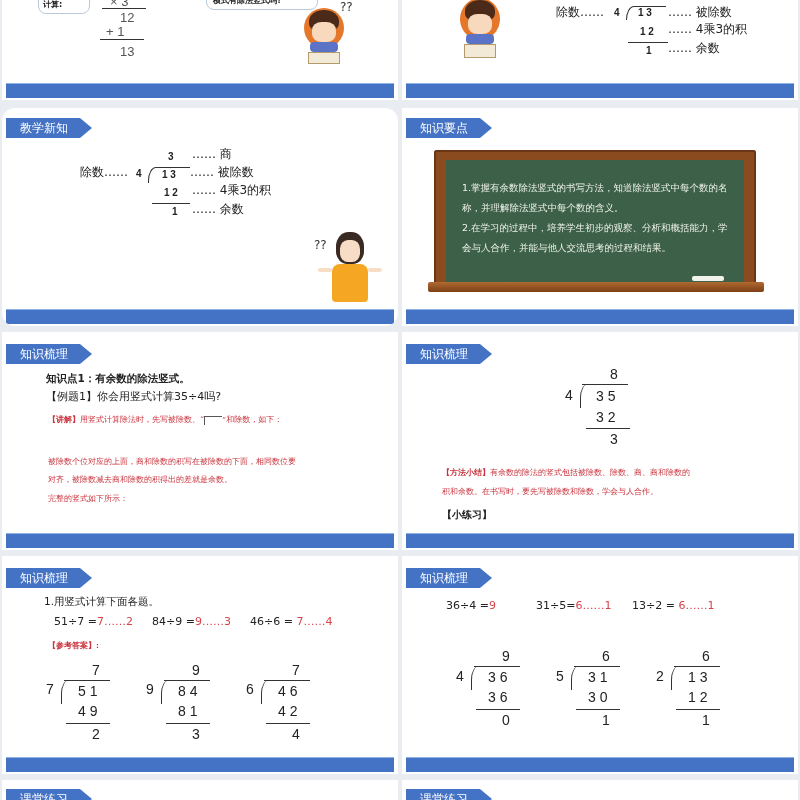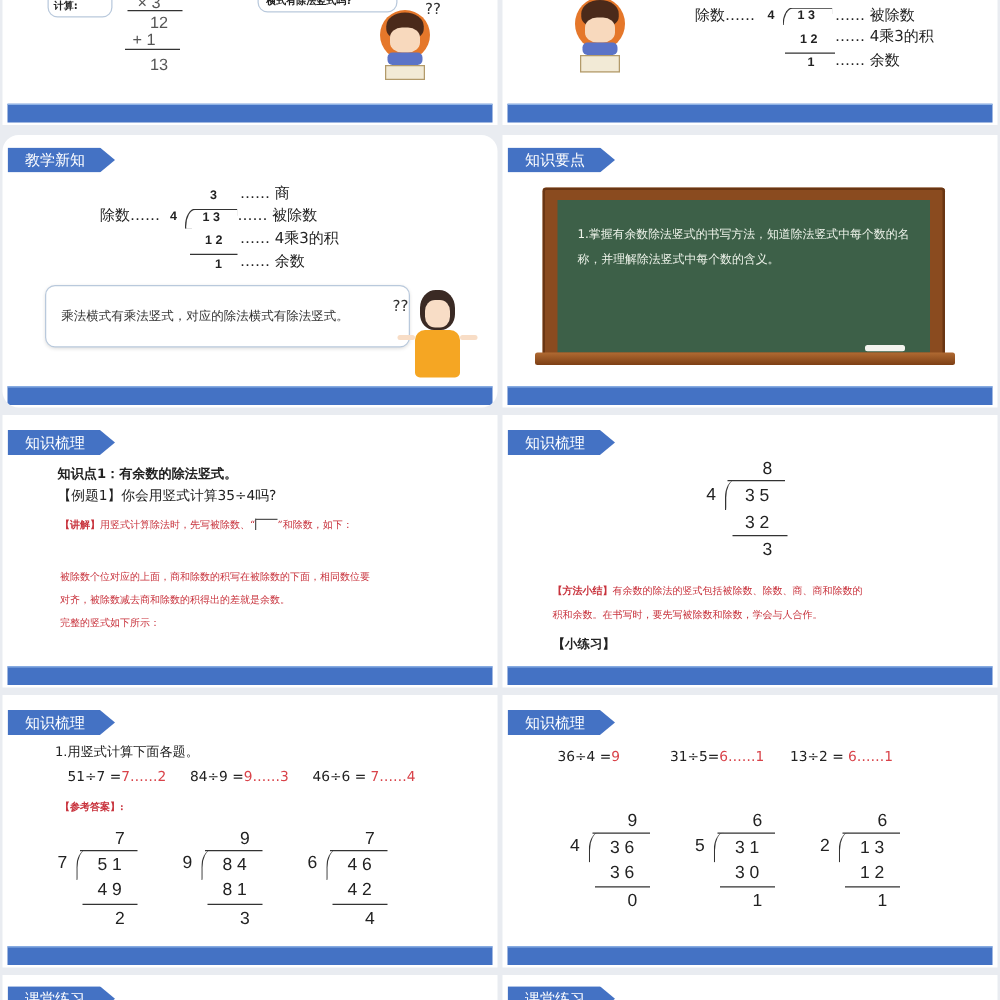--- a/index.html
+++ b/index.html
@@ -86,39 +86,37 @@
   <span class="div-num" style="left:134px; top:60px; font-size:10px; font-weight:bold;">4</span>
   <div class="bracket" style="left:146px; top:59px; width:42px; height:16px;"></div>
   <span class="div-num" style="left:160px; top:61px; font-size:10px; font-weight:bold;">1 3</span>
   <span class="label-sm" style="left:188px; top:56px;">…… 被除数</span>
   <span class="div-num" style="left:162px; top:79px; font-size:10px; font-weight:bold;">1 2</span>
   <span class="label-sm" style="left:190px; top:74px;">…… 4乘3的积</span>
   <div class="hline" style="left:150px; top:95px; width:38px;"></div>
   <span class="div-num" style="left:170px; top:98px; font-size:10px; font-weight:bold;">1</span>
   <span class="label-sm" style="left:190px; top:93px;">…… 余数</span>
 
-  <div class="bubble" style="left:34px; top:120px; width:292px; height:50px; box-shadow:0 1px 3px rgba(0,0,0,0.12);">
-    <span style="position:absolute; left:12px; top:17px; font-size:10px; color:#333;">乘法横式有乘法竖式，对应的除法横式有除法竖式。</span>
-  </div>
   <div class="avatar-girl" style="left:312px; top:120px; width:70px; height:78px;">
     <span style="position:absolute; left:0; top:10px; font-size:12px; color:#333;">??</span>
     <div style="position:absolute; left:22px; top:4px; width:28px; height:32px; border-radius:45% 45% 40% 40%; background:#3a2a24;"></div>
     <div style="position:absolute; left:26px; top:12px; width:20px; height:22px; border-radius:40%; background:#f8ddc6;"></div>
     <div style="position:absolute; left:18px; top:36px; width:36px; height:38px; background:#f5a623; border-radius:8px 8px 4px 4px;"></div>
     <div style="position:absolute; left:4px; top:40px; width:14px; height:4px; background:#f8ddc6; border-radius:2px;"></div>
     <div style="position:absolute; left:54px; top:40px; width:14px; height:4px; background:#f8ddc6; border-radius:2px;"></div>
   </div>
   <div class="footer-bar" style="top:201px;"></div>
 </div>
 
 <div class="slide" style="left:402px; top:108px; height:218px;">
   <div class="tag" style="top:10px;">知识要点</div>
   <div class="chalk-frame" style="left:32px; top:42px; width:322px; height:136px;"></div>
   <div class="chalk-board" style="left:44px; top:52px; width:298px; height:122px;"></div>
   <div class="chalk-text" style="left:60px; top:70px; width:270px;">1.掌握有余数除法竖式的书写方法，知道除法竖式中每个数的名称，并理解除法竖式中每个数的含义。</div>
+  <div class="chalk-text" style="left:60px; top:110px; width:270px;">2.在学习的过程中，培养学生初步的观察、分析和概括能力，学会与人合作，并能与他人交流思考的过程和结果。</div>
   <div class="chalk-ledge" style="left:26px; top:174px; width:336px; height:10px;"></div>
   <div style="position:absolute; left:290px; top:168px; width:32px; height:5px; background:#f3f3ee; border-radius:2px;"></div>
   <div class="footer-bar" style="top:201px;"></div>
 </div>
 
 <div class="slide" style="left:2px; top:332px; height:218px;">
   <div class="tag" style="top:12px;">知识梳理</div>
   <div style="position:absolute; left:44px; top:40px; font-size:10.5px; font-weight:bold;">知识点1：有余数的除法竖式。</div>
   <div style="position:absolute; left:44px; top:57px; font-size:11px;">【例题1】你会用竖式计算35÷4吗?</div>
   <div class="mono-red" style="position:absolute; left:46px; top:79px; width:320px;">

